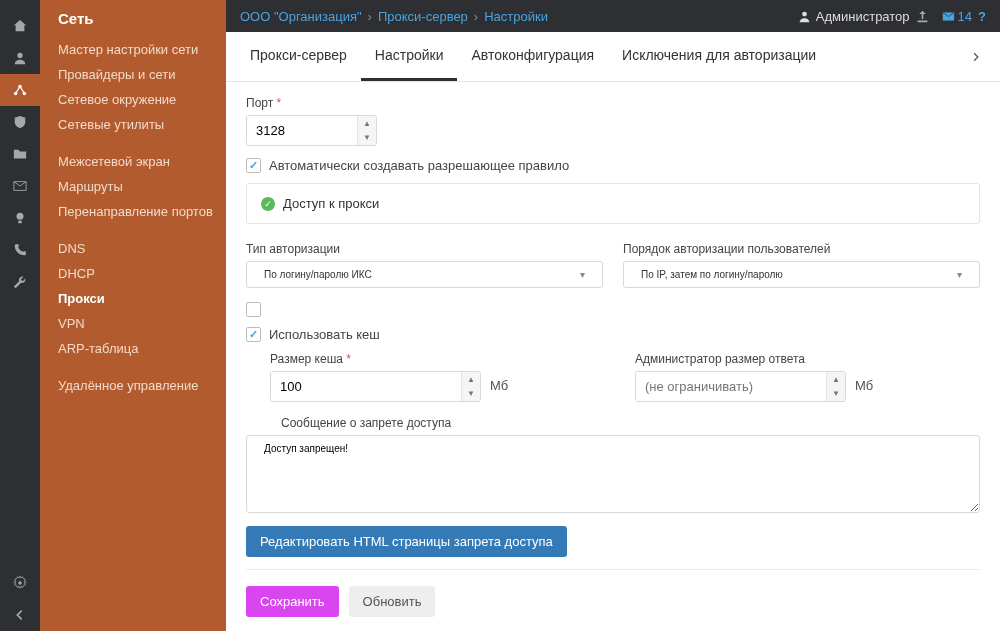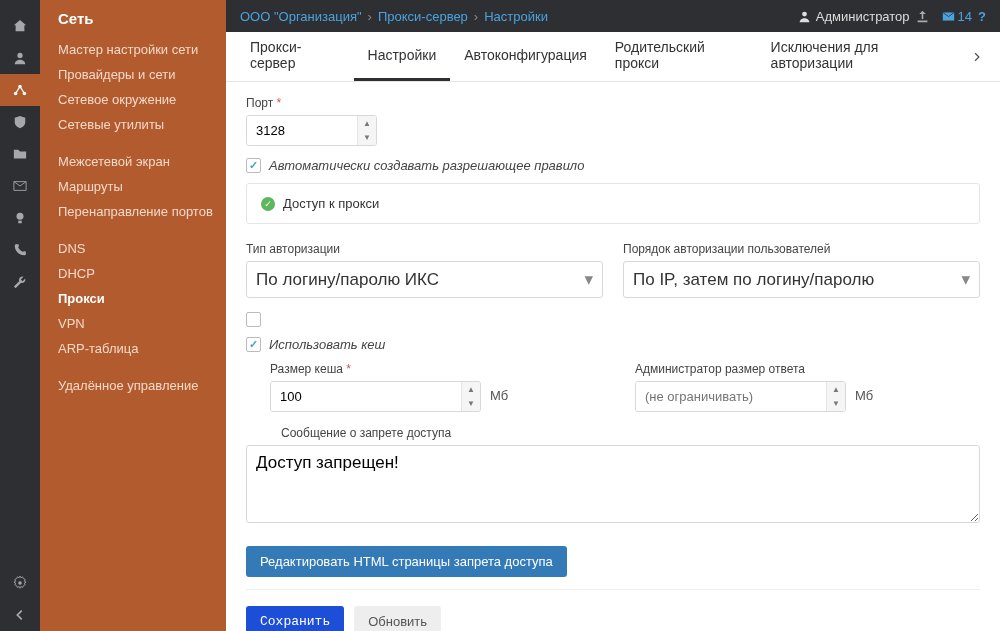--- a/index.html
+++ b/index.html
@@ -39,50 +39,50 @@
 .tabs .tab-arrow { width: 28px; display: flex; align-items: center; justify-content: center; cursor: pointer; color: #555; }
 .tabs .tab-spacer { flex: 1; }
 
 
 .content { padding: 14px 20px; overflow-y: auto; flex: 1; }
 .field-label { font-size: 12px; color: #444; margin-bottom: 5px; font-weight: 400; }
 .field-label .req { color: #d9534f; }
 .row { display: flex; gap: 20px; margin-bottom: 14px; }
 .col { flex: 1; }
 
-.input, .select, .textarea { width: 100%; border: 1px solid #d8d8d8; border-radius: 3px; padding: 7px 9px; font-size: 17px; font-family: inherit; background: #fff; }
+.input, .select, .textarea { width: 100%; border: 1px solid #d8d8d8; border-radius: 3px; padding: 7px 17px; font-size: 10px; font-family: inherit; background: #fff; }
 .textarea { resize: vertical; height: 78px; }
 .select { display: flex; align-items: center; justify-content: space-between; cursor: pointer; }
 .select .caret { color: #888; }
 
 .spinner-wrap { display: flex; align-items: stretch; }
 .spinner { display: flex; border: 1px solid #d8d8d8; border-radius: 3px; overflow: hidden; }
 .spinner input { border: none; padding: 7px 9px; font-size: 13px; width: 110px; outline: none; }
 .spinner input.wide { width: 190px; }
 .spinner .btns { display: flex; flex-direction: column; border-left: 1px solid #e5e5e5; background: #f5f5f5; }
 .spinner .btns div { width: 18px; height: 14px; font-size: 8px; color: #777; display: flex; align-items: center; justify-content: center; cursor: pointer; }
 .unit { padding: 7px 9px; color: #555; }
 
 .checkbox-row { display: flex; align-items: center; gap: 8px; margin-bottom: 10px; }
 .checkbox { width: 15px; height: 15px; border: 1px solid #bbb; border-radius: 2px; display: flex; align-items: center; justify-content: center; background: #fff; cursor: pointer; }
 .checkbox.checked::after { content: "✓"; color: #4aa3df; font-size: 11px; font-weight: bold; }
-.checkbox-row label { font-size: 13px; color: #444; cursor: pointer; font-style: italic; }
+.checkbox-row label { font-size: 13px; color: #444; cursor: pointer; }
 
 .status-box { border: 1px solid #e5e5e5; border-radius: 3px; padding: 12px 14px; display: flex; align-items: center; gap: 8px; margin-bottom: 18px; }
 .status-dot { width: 14px; height: 14px; border-radius: 50%; background: #5cb85c; display: flex; align-items: center; justify-content: center; color: #fff; font-size: 9px; }
 .status-box span.txt { color: #333; font-size: 13px; }
 
 .indent { margin-left: 24px; }
 
 .btn { display: inline-block; padding: 8px 14px; border-radius: 3px; font-size: 13px; cursor: pointer; border: none; }
 .btn-primary { background: #337ab7; color: #fff; }
-.btn-success { background: #1d4ed8; color: #fff; font-family: Liberation Mono, monospace; }
+.btn-success { background: #d946ef; color: #fff; }
 .btn-default { background: #eee; color: #555; }
 .btn-row { margin-top: 16px; display: flex; gap: 10px; }
-.btn-edit-html { margin-top: 20px; margin-bottom: 6px; }
+.btn-edit-html { margin-top: 10px; margin-bottom: 6px; }
 
 hr.divider { border: none; border-top: 1px solid #eee; margin: 12px 0 16px; }
 </style>
 </head>
 <body>
 
 <div class="layout">
 
   <div class="iconbar">
     <div class="icon">
@@ -196,21 +196,20 @@
           </svg>
         <span>14</span>
       </div>
       <div class="help">?</div>
     </div>
 
     <div class="tabs">
       <div class="tab">Прокси-сервер</div>
       <div class="tab active">Настройки</div>
       <div class="tab">Автоконфигурация</div>
-      <div class="tab">Родительский прокси</div>
       <div class="tab">Исключения для авторизации</div>
       <div class="tab-spacer"></div>
       <div class="tab-arrow">
         <svg width="10" height="10" viewBox="0 0 16 16">
             <path d="M5 2l6 6-6 6" stroke="currentColor" stroke-width="2" fill="none"></path>
           </svg>
       </div>
     </div>
 
     <div class="content">

